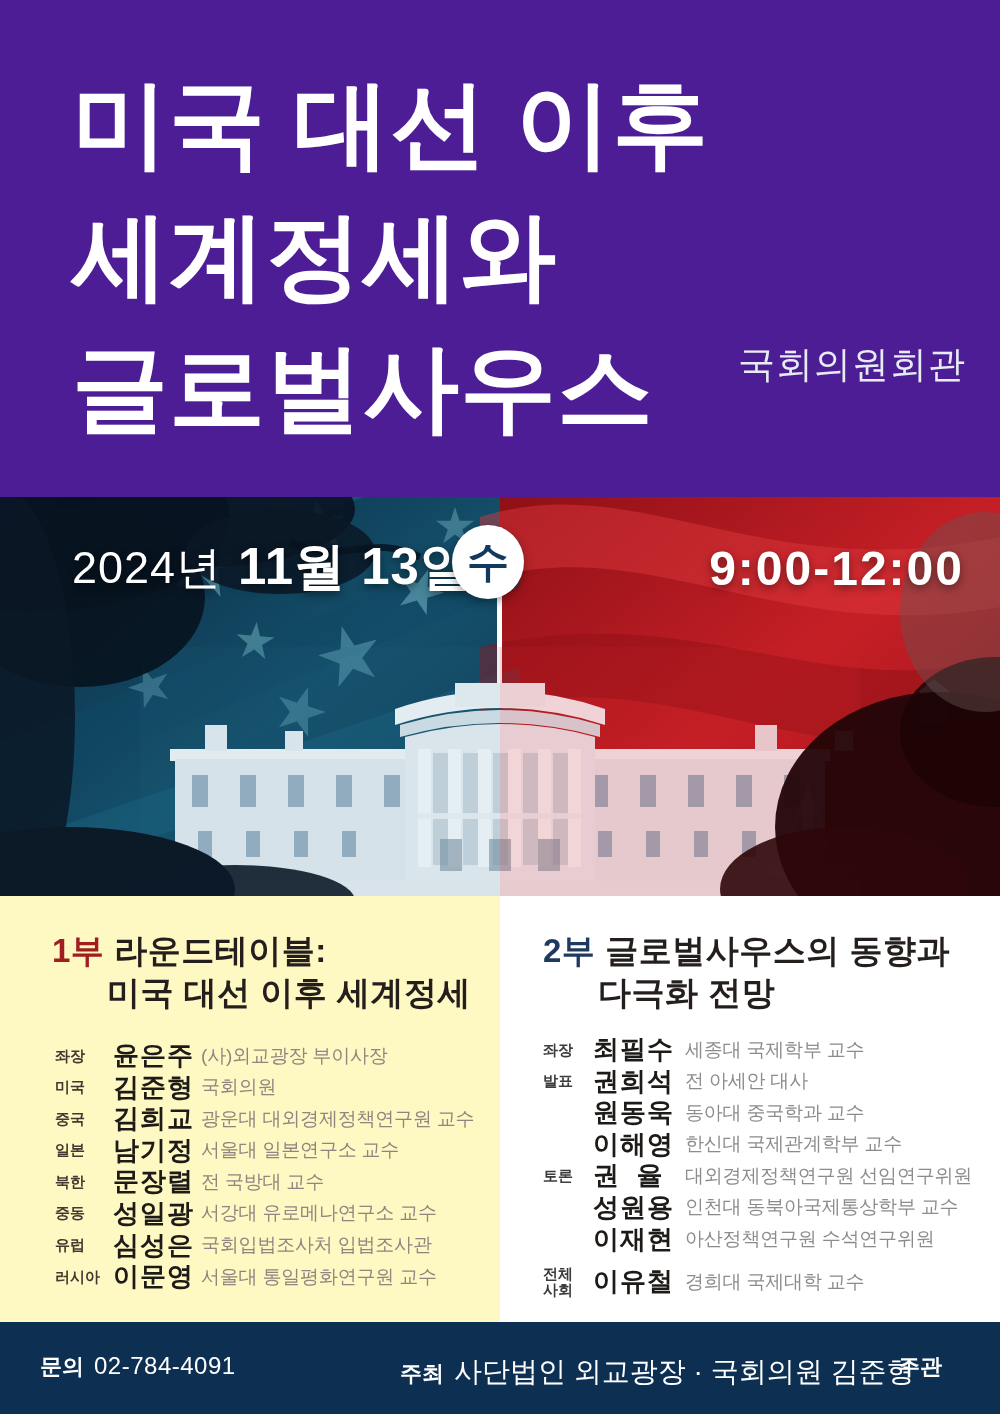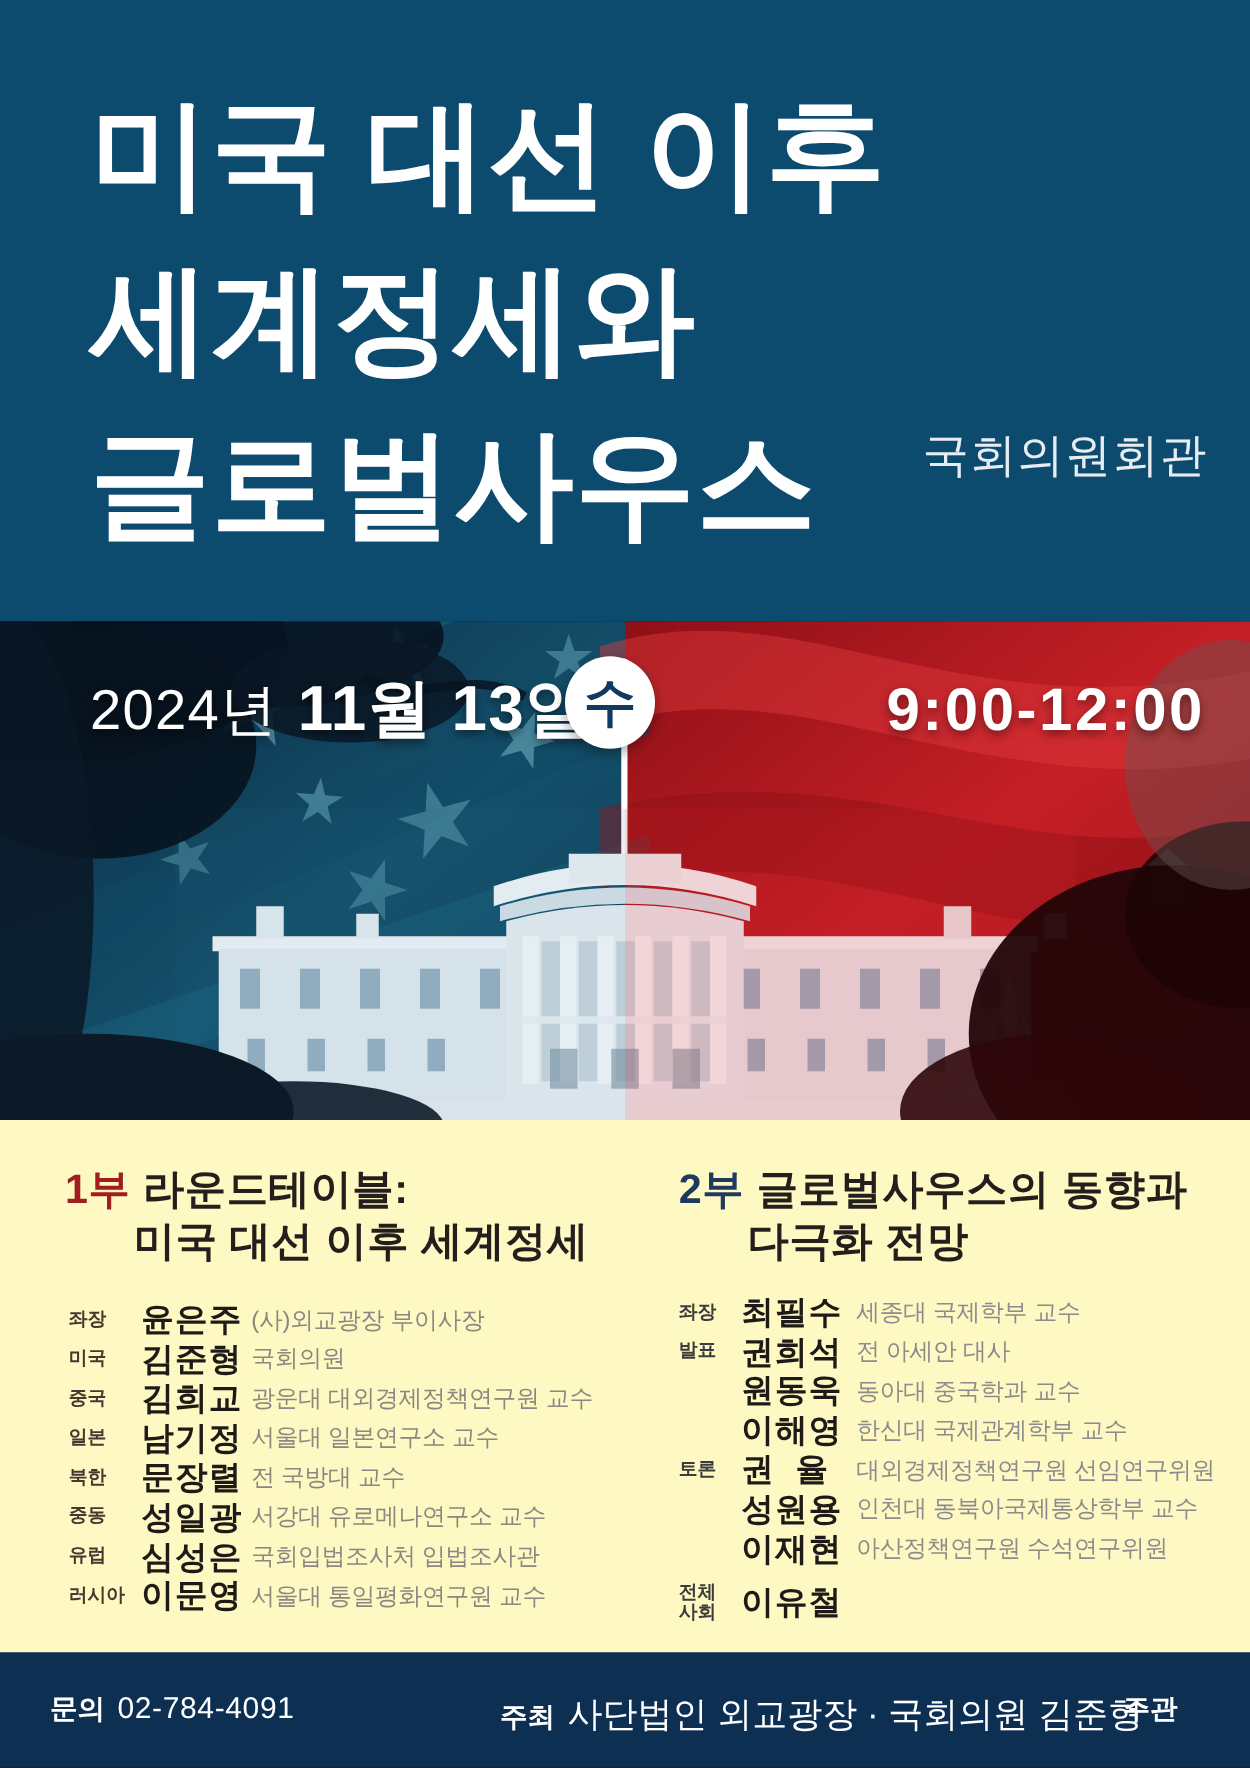--- a/index.html
+++ b/index.html
@@ -2,21 +2,21 @@
 <html><head>
 <meta charset="utf-8">
 <style>
   html,body{margin:0;padding:0;background:#202020;}
   .poster{
     position:relative;width:1000px;height:1414px;margin:0 auto;
     background:#0d2f52;overflow:hidden;
     font-family:"Liberation Sans","DejaVu Sans",sans-serif;
   }
   
-  .header{position:absolute;top:0;left:0;width:1000px;height:497px;background:#0c4a6e;}
+  .header{position:absolute;top:0;left:0;width:1000px;height:497px;background:#4c1d95;}
   .main-title{position:absolute;left:72px;top:58px;color:#ffffff;font-weight:900;
     font-size:96px;line-height:132px;letter-spacing:1px;white-space:nowrap;}
   .venue{position:absolute;right:34px;top:341px;text-align:center;color:#e7ecf2;
     font-size:37px;font-weight:300;line-height:48px;letter-spacing:1px;}
   .venue .num{font-weight:800;color:#ffffff;}
   
   .photo{position:absolute;top:497px;left:0;width:1000px;height:490px;overflow:hidden;}
   .photo svg{position:absolute;inset:0;}
   .date-row{position:absolute;left:72px;top:36px;display:flex;align-items:center;
     color:#fff;text-shadow:0 3px 8px rgba(0,0,0,.5);white-space:nowrap;}
@@ -25,21 +25,21 @@
   .day-badge{position:absolute;left:452px;top:28px;width:72px;height:74px;background:#ffffff;
     border-radius:50%;display:flex;align-items:center;justify-content:center;
     box-shadow:0 4px 10px rgba(0,0,0,.35);}
   .day-badge span{font-size:42px;font-weight:900;color:#123a5e;}
   .time{position:absolute;right:36px;top:44px;color:#fff;font-size:48px;font-weight:800;
     letter-spacing:2px;text-shadow:0 3px 8px rgba(0,0,0,.45);white-space:nowrap;}
   
   .program{position:absolute;top:896px;left:0;width:1000px;height:426px;display:flex;}
   .panel{position:relative;width:500px;height:426px;}
   .panel-left{background:#fef9c3;}
-  .panel-right{background:#fef9c3;}
+  .panel-right{background:#ffffff;}
   .sec-title{position:absolute;top:34px;left:52px;font-size:33px;font-weight:900;
     line-height:42px;color:#241f1c;letter-spacing:.5px;white-space:nowrap;}
   .panel-right .sec-title{left:43px;}
   .part-red{color:#a01d21;margin-right:10px;}
   .part-navy{color:#1e3a5e;margin-right:10px;}
   .sec-title .line2{padding-left:55px;}
   .rows{position:absolute;left:55px;top:142px;width:440px;}
   .panel-right .rows{left:43px;top:136px;width:455px;}
   .row{display:grid;grid-template-columns:58px 88px auto;align-items:center;height:31.6px;}
   .panel-right .row{grid-template-columns:50px 92px auto;}
@@ -304,20 +304,21 @@
           </div>
         <div class="row">
             <span class="role"></span>
             <span class="name">이재현</span>
             <span class="desc">아산정책연구원 수석연구위원</span>
           </div>
         <div class="row row-tall">
             <span class="role">전체
 사회</span>
             <span class="name">이유철</span>
+            <span class="desc">경희대 국제대학 교수</span>
           </div>
       </div>
     </div>
 
   </div>
 
   <div class="footer">
     <div class="contact">
       <span class="lbl">문의</span><span class="val">02-784-4091</span>
     </div>

